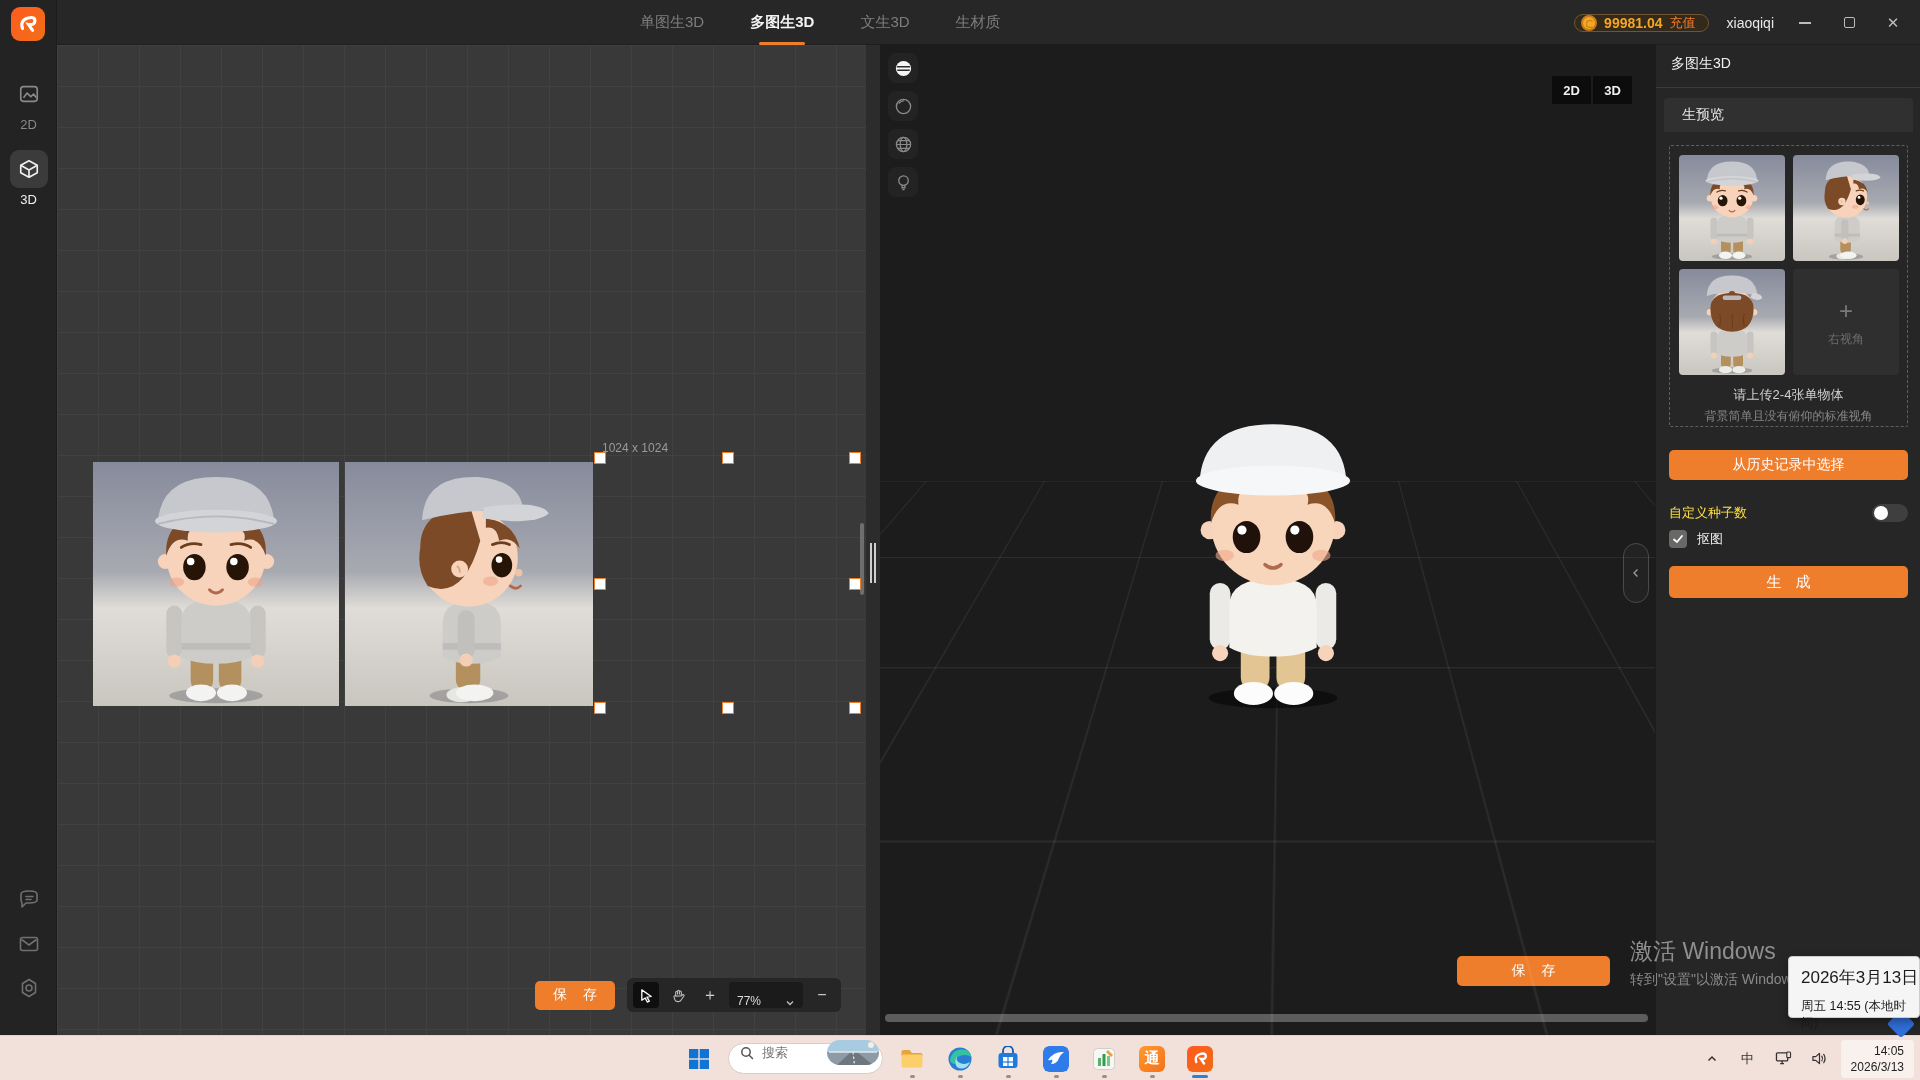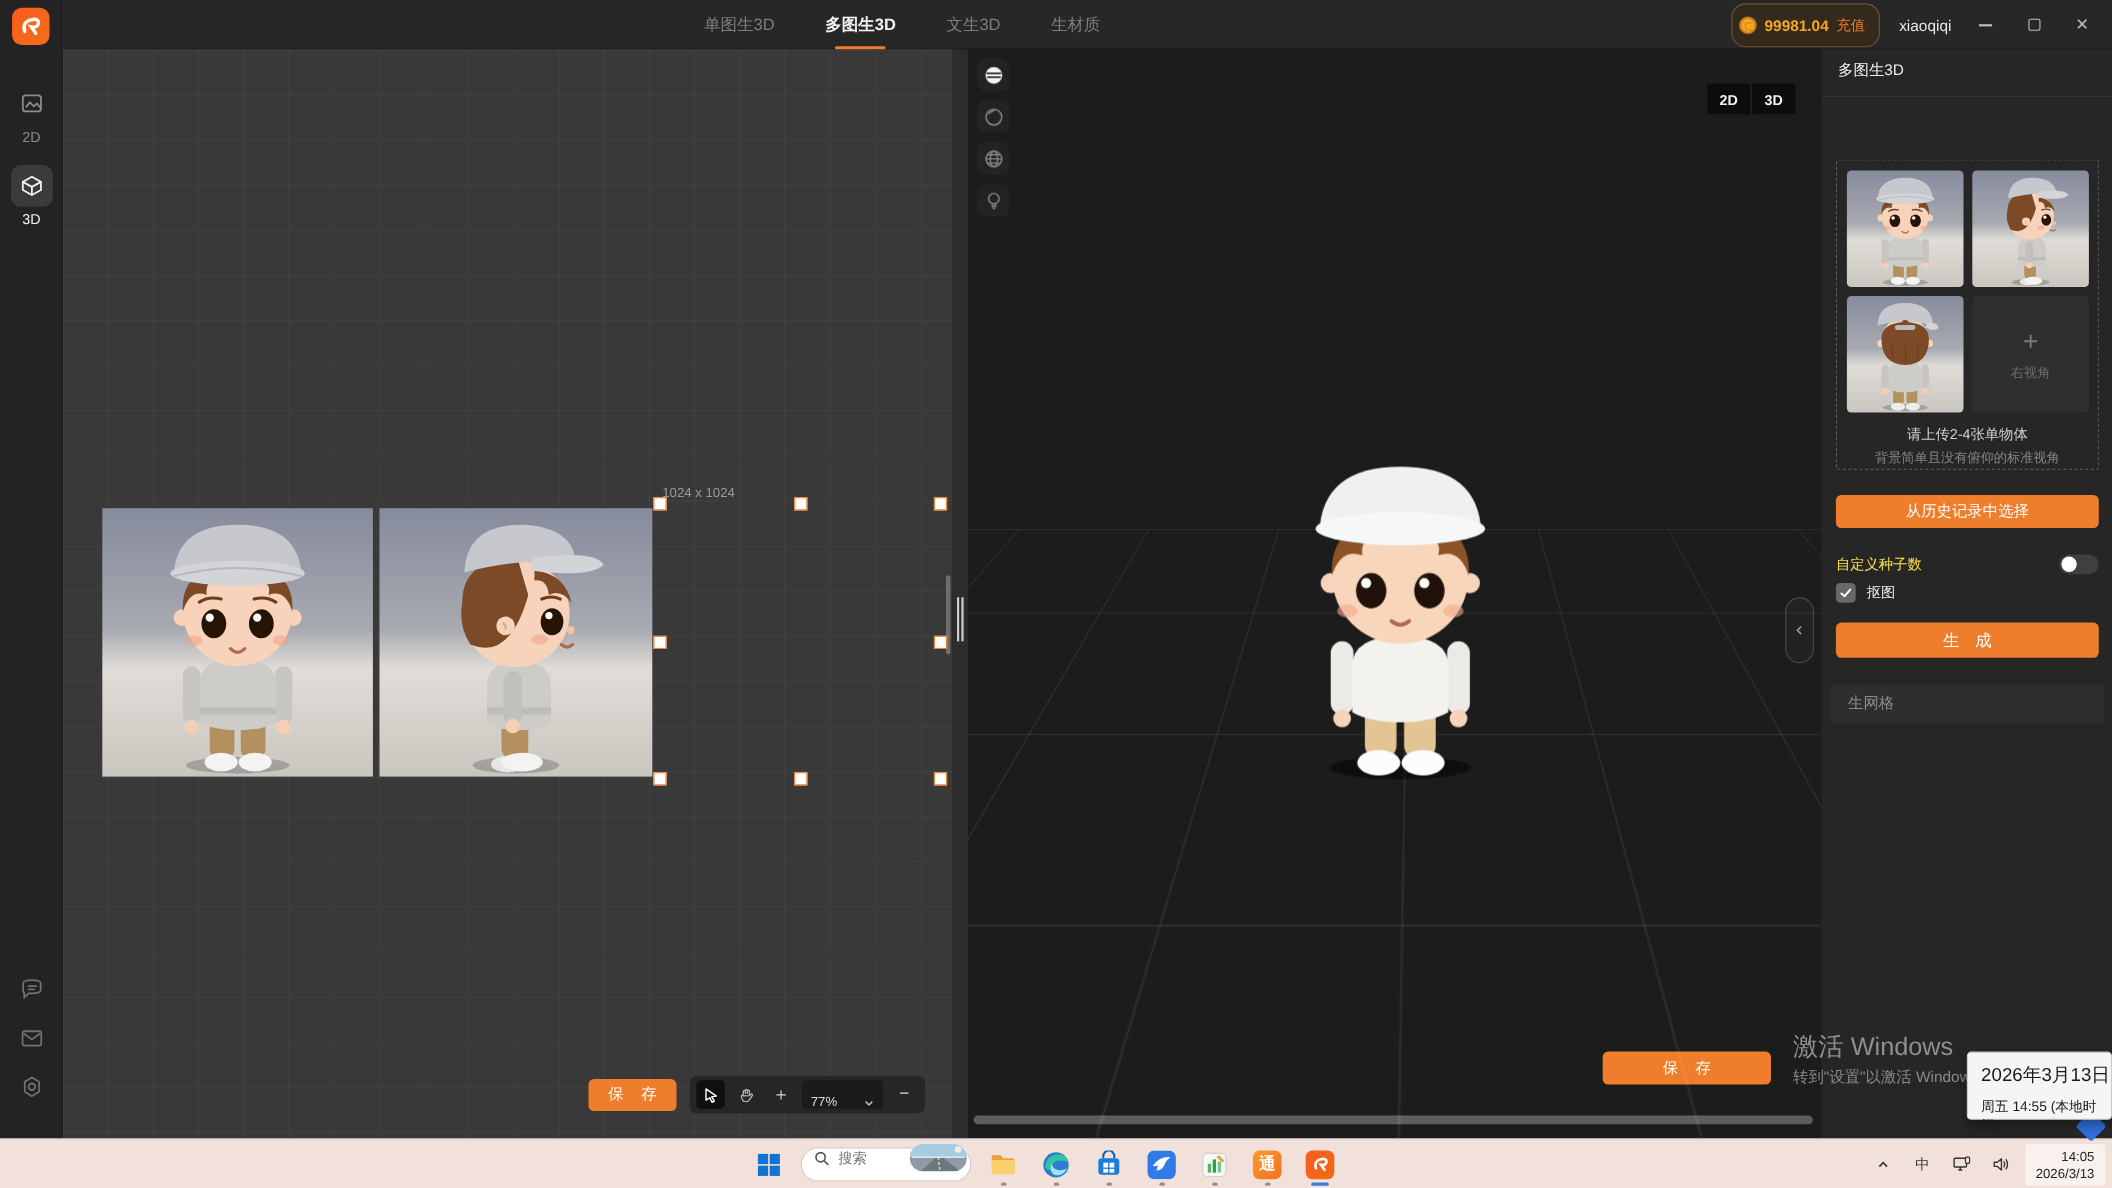--- a/index.html
+++ b/index.html
@@ -11,21 +11,21 @@
   #topbar { position:absolute; left:57px; top:0; right:0; height:45px; background:#272727;
     border-bottom:1px solid #1e1e1e; }
   #tabs { position:absolute; left:583px; top:0; height:45px; display:flex; gap:46px; }
   .tab { position:relative; height:45px; display:flex; align-items:center; font-size:15px;
     color:#7d7d7d; cursor:pointer; }
   .tab.active { color:#f2f2f2; font-weight:bold; }
   .tab.active::after { content:""; position:absolute; left:50%; transform:translateX(-50%);
     bottom:0; width:46px; height:3px; background:#ee7d2c; border-radius:2px; }
   #topbar-right { position:absolute; right:14px; top:0; height:45px; display:flex;
     align-items:center; gap:18px; }
-  #balance-pill { display:flex; align-items:center; gap:7px; height:40px; padding:0 12px 0 6px;
+  #balance-pill { display:flex; align-items:center; gap:7px; height:18px; padding:0 12px 0 6px;
     background:#332a1c; border:1px solid #6e5630; border-radius:13px;justify-content:center; }
   .coin { width:16px; height:16px; border-radius:50%; background:#f5a623;
     border:2px solid #c87d18; display:inline-block; position:relative; }
   .coin::after { content:""; position:absolute; left:3px; top:3px; width:6px; height:6px;
     border:1.5px solid #c87d18; border-radius:50%; border-right-color:transparent; }
   #balance-amount { color:#f5a623; font-size:14px; font-weight:bold; }
   #recharge { color:#f07b28; font-size:13px; }
   #username { color:#e8e8e8; font-size:14px; }
   .win-btn { width:26px; height:26px; display:flex; align-items:center; justify-content:center;
     color:#bdbdbd; cursor:pointer; }
@@ -479,20 +479,21 @@
     <div id="vp-collapse">
       <svg class="icon" width="10" height="10" viewBox="0 0 10 10">
         <path d="M6.5 1.5 L3 5 L6.5 8.5" fill="none" stroke="#9a9a9a" stroke-width="1.4"></path>
       </svg>
     </div>
   </section>
 
   <aside id="panel">
     <div id="panel-title">多图生3D</div>
     <div id="panel-divider"></div>
+    <div id="preview-header">生预览</div>
 
     <div id="upload-box">
       <div id="thumb-grid">
         <div class="thumb">
             <svg>
               <use href="#boy-front"></use>
             </svg>
           </div>
         <div class="thumb">
             <svg>
@@ -526,21 +527,20 @@
       <span id="matting-check">
         <svg class="icon" width="12" height="12" viewBox="0 0 12 12">
           <path d="M2 6.5 L5 9 L10 3" fill="none" stroke="#fff" stroke-width="1.8" stroke-linecap="round" stroke-linejoin="round"></path>
         </svg>
       </span>
       <span id="matting-label">抠图</span>
     </div>
 
     <button class="btn-orange" id="generate-btn">生 成</button>
 
-    <div id="mesh-box">生网格</div>
   </aside>
 
   <div id="watermark">
     <div class="l1">激活 Windows</div>
     <div class="l2">转到"设置"以激活 Windows。</div>
   </div>
 
   <div id="blue-diamond"></div>
 
   <div id="datetime-tooltip">

